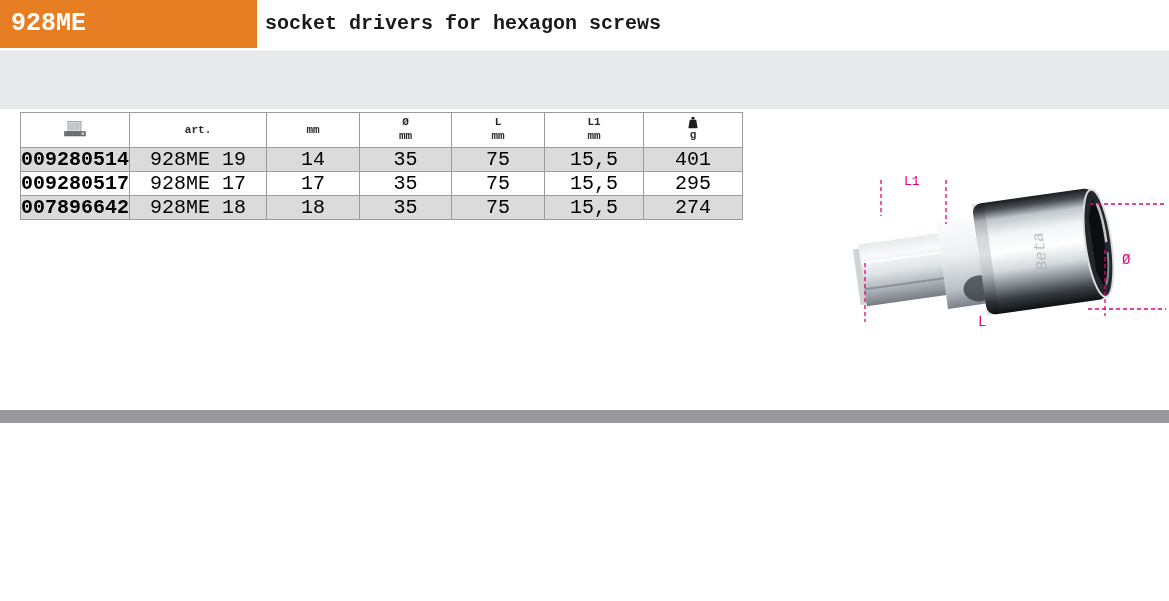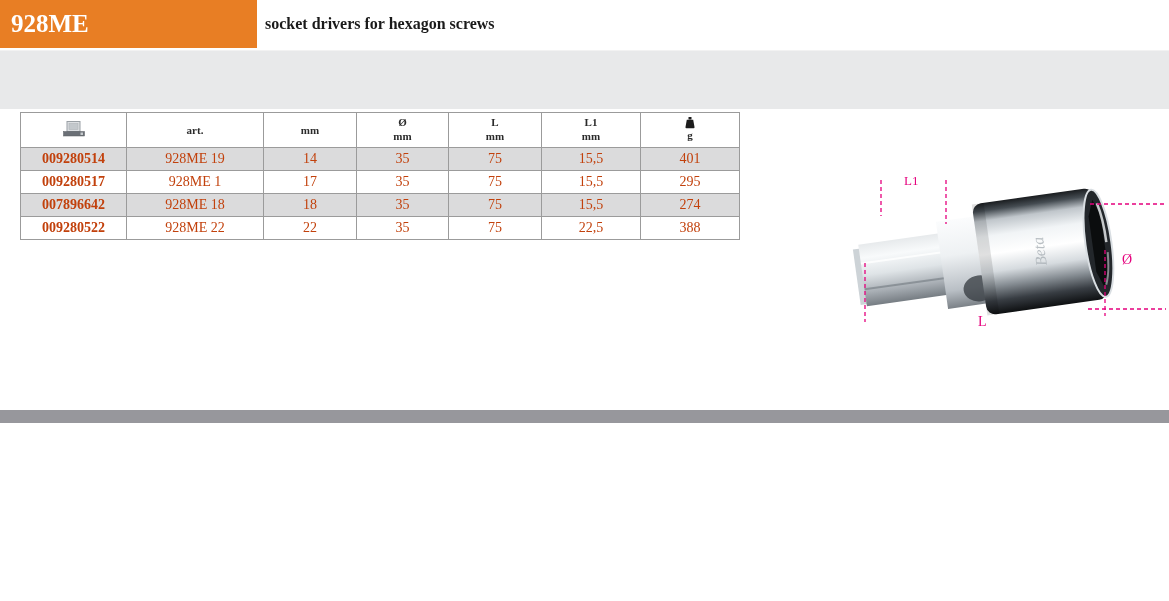--- a/index.html
+++ b/index.html
@@ -1,38 +1,38 @@
 <!DOCTYPE html>
 <html><head>
 <meta charset="utf-8">
 <style>
   html,body{margin:0;padding:0;background:#fff;}
   #page{position:relative;width:1169px;height:601px;background:#ffffff;overflow:hidden;
-        font-family:Liberation Serif, serif;color:#1f1f1f;}
+        font-family:Liberation Mono, monospace;color:#1f1f1f;}
 
   
   #header{position:absolute;left:0;top:0;width:1169px;height:48px;background:#ffffff;}
   #header .orange{position:absolute;left:0;top:0;width:257px;height:48px;background:#e87e24;}
   #header .code{position:absolute;left:11px;top:0;line-height:48px;font-size:25px;font-weight:bold;color:#ffffff;}
-  #header .title{position:absolute;left:265px;top:0;line-height:48px;font-size:16px;font-weight:bold;color:#1a1a1a;}
+  #header .title{position:absolute;left:265px;top:0;line-height:48px;font-size:20px;font-weight:bold;color:#1a1a1a;}
 
   
   #band{position:absolute;left:0;top:50px;width:1169px;height:58px;background:#e8e9ea;border-top:1px solid #f2f2f2;}
   .size-icon{position:absolute;left:113px;top:72px;width:24px;height:22px;background:#fff;
              border:2px solid #2b2b2b;box-sizing:border-box;display:flex;align-items:center;justify-content:center;}
   .size-icon .num,.size-icon .den{font-size:13px;font-weight:bold;color:#1c1c1c;line-height:1;}
   .size-icon .slash{width:1px;height:12px;background:#1c1c1c;margin:0 1.5px;}
   .inch{position:absolute;left:138px;top:66px;font-size:13px;font-weight:bold;color:#2b2b2b;}
   .ring-icon{position:absolute;left:170px;top:72px;width:24px;height:24px;}
 
   
   #spec-table{position:absolute;left:20px;top:112px;border-collapse:collapse;table-layout:fixed;background:#fff;}
   #spec-table th,#spec-table td{border:1px solid #9b9b9b;text-align:center;vertical-align:middle;padding:0;}
   #spec-table th{height:34px;font-size:11px;font-weight:bold;color:#2a2a2a;background:#ffffff;}
-  #spec-table td{height:22px;font-size:14px;color:#c2410c;}
+  #spec-table td{height:22px;font-size:20px;color:#000000;}
   #spec-table td:first-child{font-weight:bold;}
   #spec-table tr.alt td{background:#dbdbdc;}
   .th-stack{display:flex;flex-direction:column;line-height:1.25;align-items:center;justify-content:center;}
   .c0{width:106px}.c1{width:137px}.c2{width:93px}.c3{width:92px}.c4{width:93px}.c5{width:99px}.c6{width:99px}
 
   
   #figure{position:absolute;left:850px;top:158px;width:319px;height:178px;}
 
   
   #footer-bar{position:absolute;left:0;top:410px;width:1169px;height:13px;background:#97979c;}
@@ -117,44 +117,35 @@
           <td>009280514</td>
           <td>928ME 19</td>
           <td>14</td>
           <td>35</td>
           <td>75</td>
           <td>15,5</td>
           <td>401</td>
         </tr>
         <tr>
           <td>009280517</td>
-          <td>928ME 1</td>
+          <td>928ME 17</td>
           <td>17</td>
           <td>35</td>
           <td>75</td>
           <td>15,5</td>
           <td>295</td>
         </tr>
         <tr class="alt">
           <td>007896642</td>
           <td>928ME 18</td>
           <td>18</td>
           <td>35</td>
           <td>75</td>
           <td>15,5</td>
           <td>274</td>
-        </tr>
-        <tr>
-          <td>009280522</td>
-          <td>928ME 22</td>
-          <td>22</td>
-          <td>35</td>
-          <td>75</td>
-          <td>22,5</td>
-          <td>388</td>
         </tr>
       </tbody>
   </table>
 
   <svg id="figure" viewBox="0 0 319 178">
     <defs>
       <linearGradient id="hexGrad" x1="0" y1="0" x2="0" y2="1">
         <stop offset="0" stop-color="#e7eaec"></stop>
           <stop offset="0.22" stop-color="#f8fafb"></stop>
         <stop offset="0.5" stop-color="#dfe4e7"></stop>

